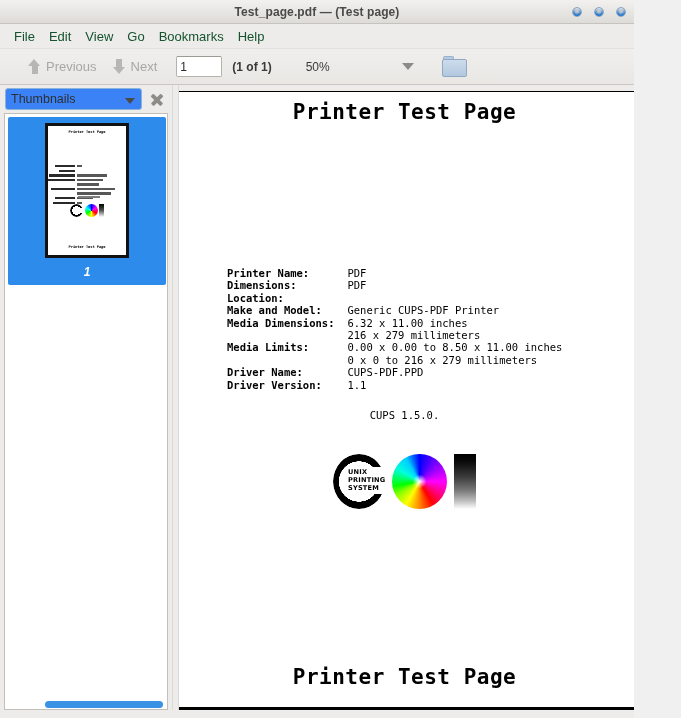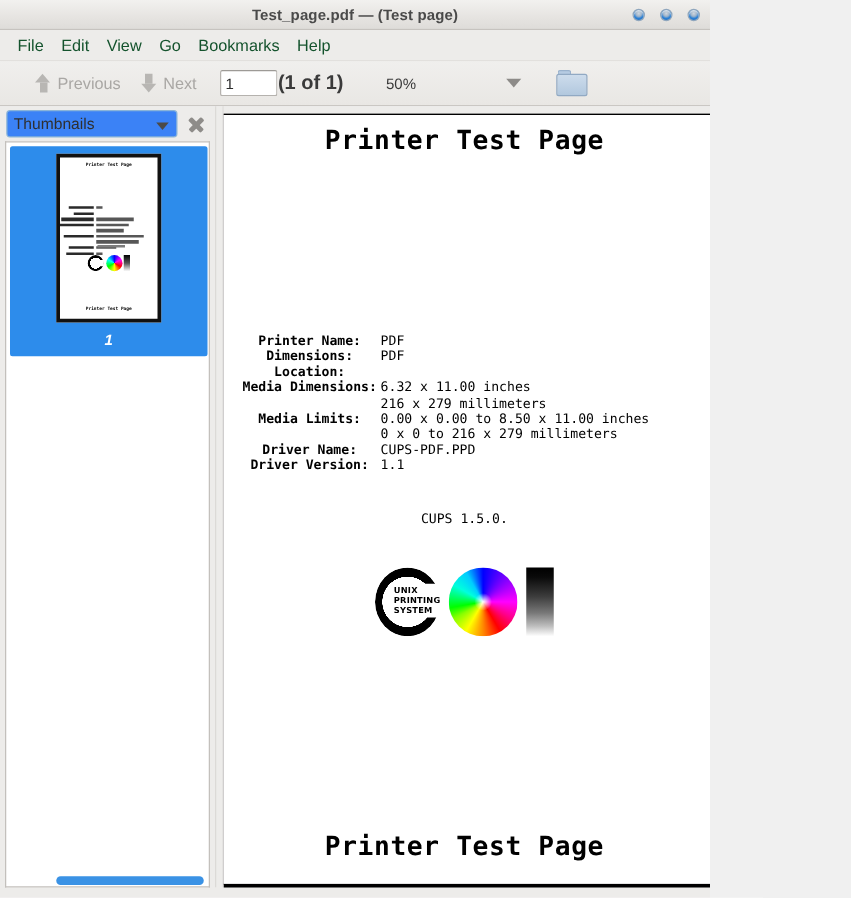--- a/index.html
+++ b/index.html
@@ -5,21 +5,21 @@
 <style>
   * { box-sizing: border-box; }
   html, body {
     margin: 0; padding: 0;
     width: 681px; height: 718px;
     overflow: hidden;
     font-family: "Liberation Sans", sans-serif;
     background: #f0f0f0;
   }
   #app {
-    width: 568px; height: 718px;
+    width: 634px; height: 718px;
     position: relative;
     background: #edecea;
     display: flex;
     flex-direction: column;
   }
 
   
   .titlebar {
     height: 24px;
     flex: 0 0 24px;
@@ -132,23 +132,24 @@
     border: 1px solid #b5b2ae;
     border-top-color: #9d9a96;
     background: #ffffff;
     font-size: 12px;
     color: #2b2b2b;
     padding: 0 3px;
     font-family: "Liberation Sans", sans-serif;
     border-radius: 2px;
   }
   .page-of {
-    font-size: 16px;
+    font-size: 12px;
     font-weight: bold;
     color: #3a3a3a;
+    margin-left: 10px;
     white-space: nowrap;
   }
   .zoom-label {
     font-size: 12px;
     color: #3a3a3a;
     margin-left: 34px;
     white-space: nowrap;
   }
   .zoom-caret {
     margin-left: 72px;
@@ -355,23 +356,23 @@
     left: 58px;
     top: 175px;
     font-family: "DejaVu Sans Mono", monospace;
     font-size: 10.5px;
     color: #000;
     line-height: 12.4px;
     border-collapse: collapse;
   }
   .info-table td { padding: 0; vertical-align: top; white-space: pre; }
   .info-table td.lbl {
-    text-align: center;
+    text-align: left;
     font-weight: bold;
-    padding-right: 3px;
+    padding-right: 13px;
   }
 
   .cups-ver {
     position: absolute;
     left: 0; right: 0;
     top: 317px;
     text-align: center;
     font-family: "DejaVu Sans Mono", monospace;
     font-size: 10.5px;
     color: #000;
@@ -628,20 +629,24 @@
               </tr>
               <tr>
                 <td class="lbl">Dimensions:</td>
                 <td class="val">PDF</td>
               </tr>
               <tr>
                 <td class="lbl">Location:</td>
                 <td class="val"></td>
               </tr>
               <tr>
+                <td class="lbl">Make and Model:</td>
+                <td class="val">Generic CUPS-PDF Printer</td>
+              </tr>
+              <tr>
                 <td class="lbl">Media Dimensions:</td>
                 <td class="val">6.32 x 11.00 inches</td>
               </tr>
               <tr>
                 <td class="lbl"></td>
                 <td class="val">216 x 279 millimeters</td>
               </tr>
               <tr>
                 <td class="lbl">Media Limits:</td>
                 <td class="val">0.00 x 0.00 to 8.50 x 11.00 inches</td>

